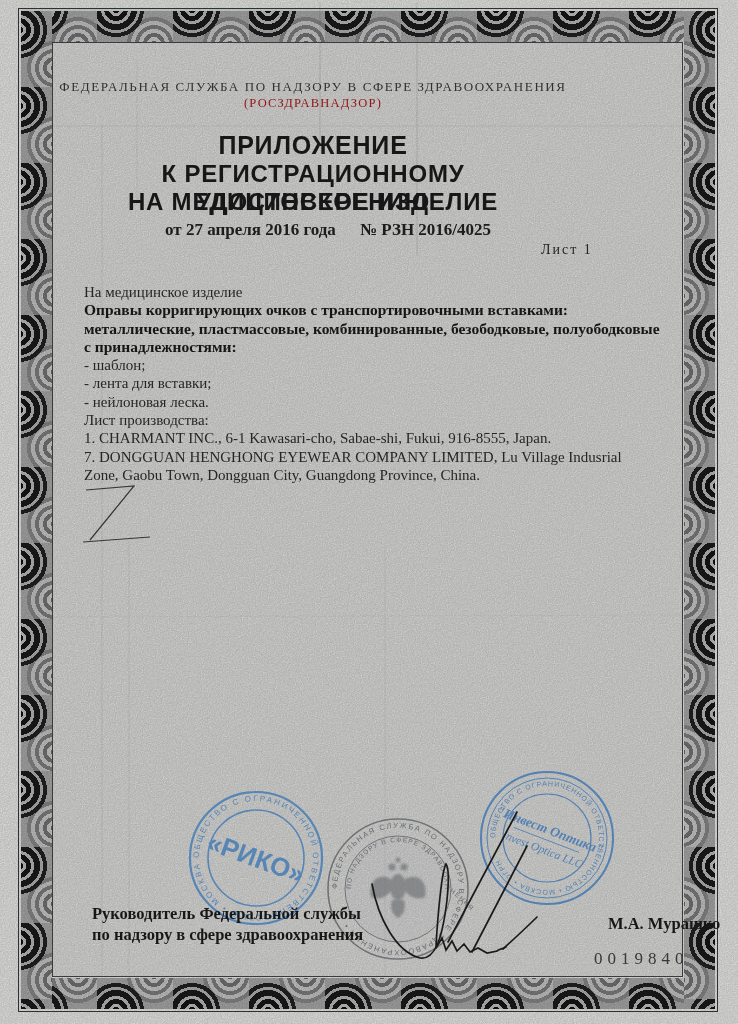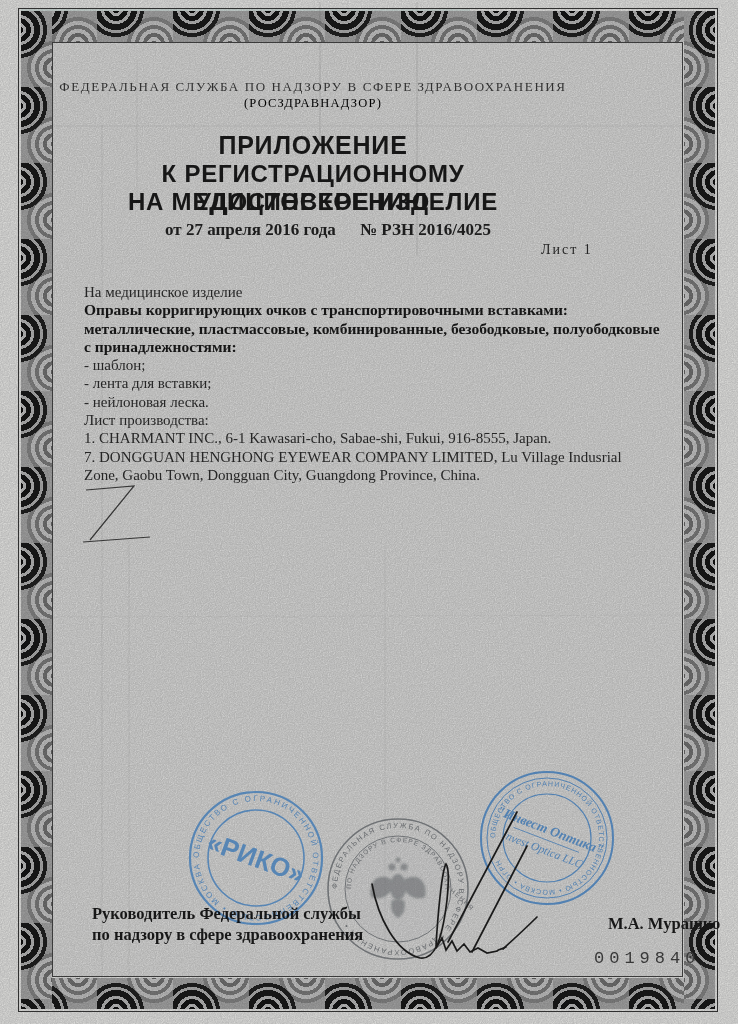--- a/index.html
+++ b/index.html
@@ -25,34 +25,34 @@
     radial-gradient(circle 29px at 33px 57px,#6f6f6f 0 3px,#dadada 3px 7px,#7a7a7a 7px 11px,#d6d6d6 11px 15px,#858585 15px 19px,#d2d2d2 19px 23px,#8f8f8f 23px 27px,rgba(0,0,0,0) 27px);}
   .band-right{right:23px;background-image:
     radial-gradient(circle 29px at 33px 19px,#101010 0 4px,#cdcdcd 4px 7px,#161616 7px 12px,#c6c6c6 12px 15px,#1b1b1b 15px 21px,#bdbdbd 21px 24px,#222222 24px 28px,rgba(0,0,0,0) 28px),
     radial-gradient(circle 29px at -2px 57px,#6f6f6f 0 3px,#dadada 3px 7px,#7a7a7a 7px 11px,#d6d6d6 11px 15px,#858585 15px 19px,#d2d2d2 19px 23px,#8f8f8f 23px 27px,rgba(0,0,0,0) 27px);}
   .paper{position:absolute;left:52px;top:42px;right:55px;bottom:47px;
     border:1.3px solid #4a4a4a;background:#ebebea;}
   
   .txt{position:absolute;z-index:2;color:#333;}
   .centered{left:52px;width:522px;text-align:center;}
   .agency1{top:79px;font-size:13px;letter-spacing:1.6px;color:#3d3d3d;}
-  .agency2{top:96px;font-size:12.5px;letter-spacing:1.2px;color:#000000;}
+  .agency2{top:96px;font-size:12.5px;letter-spacing:1.2px;color:#b91c1c;}
   .title{font-family:"Liberation Sans",sans-serif;font-weight:bold;color:#1c1c1c;letter-spacing:0.8px;}
   .t1{top:131px;font-size:25px;}
   .t2{top:160px;font-size:24px;}
   .t3{top:188px;font-size:24px;}
   .daterow{top:220px;font-weight:bold;font-size:17px;color:#242424;}
   .datetxt{position:absolute;left:165px;white-space:nowrap;}
   .numtxt{position:absolute;left:360px;white-space:nowrap;}
   .sheet{top:242px;left:541px;font-size:14px;letter-spacing:2px;color:#2e2e2e;}
   .bodycol{left:84px;top:283px;width:592px;font-size:15px;line-height:18.3px;color:#2f2f2f;}
   .bodycol .b{font-weight:bold;font-size:15.5px;color:#1b1b1b;}
   .sig-title{left:92px;top:903px;font-weight:bold;font-size:16.5px;line-height:21px;color:#1d1d1d;}
   .sig-name{left:568px;top:914px;font-weight:bold;font-size:16.5px;color:#1d1d1d;white-space:nowrap;margin-left:40px;}
-  .serial{left:594px;top:949px;font-family:Liberation Mono, monospace;font-size:17px;letter-spacing:5px;color:#474747;text-align:right;}
+  .serial{left:594px;top:949px;font-family:Liberation Serif, serif;font-size:17px;letter-spacing:5px;color:#474747;text-align:right;}
   
   #overlay{position:absolute;left:0;top:0;z-index:3;mix-blend-mode:multiply;pointer-events:none;}
 </style>
 </head>
 <body>
 
 <div class="frame-outer"></div>
 <div class="band band-top"></div>
 <div class="band band-bottom"></div>
 <div class="band band-left"></div>

